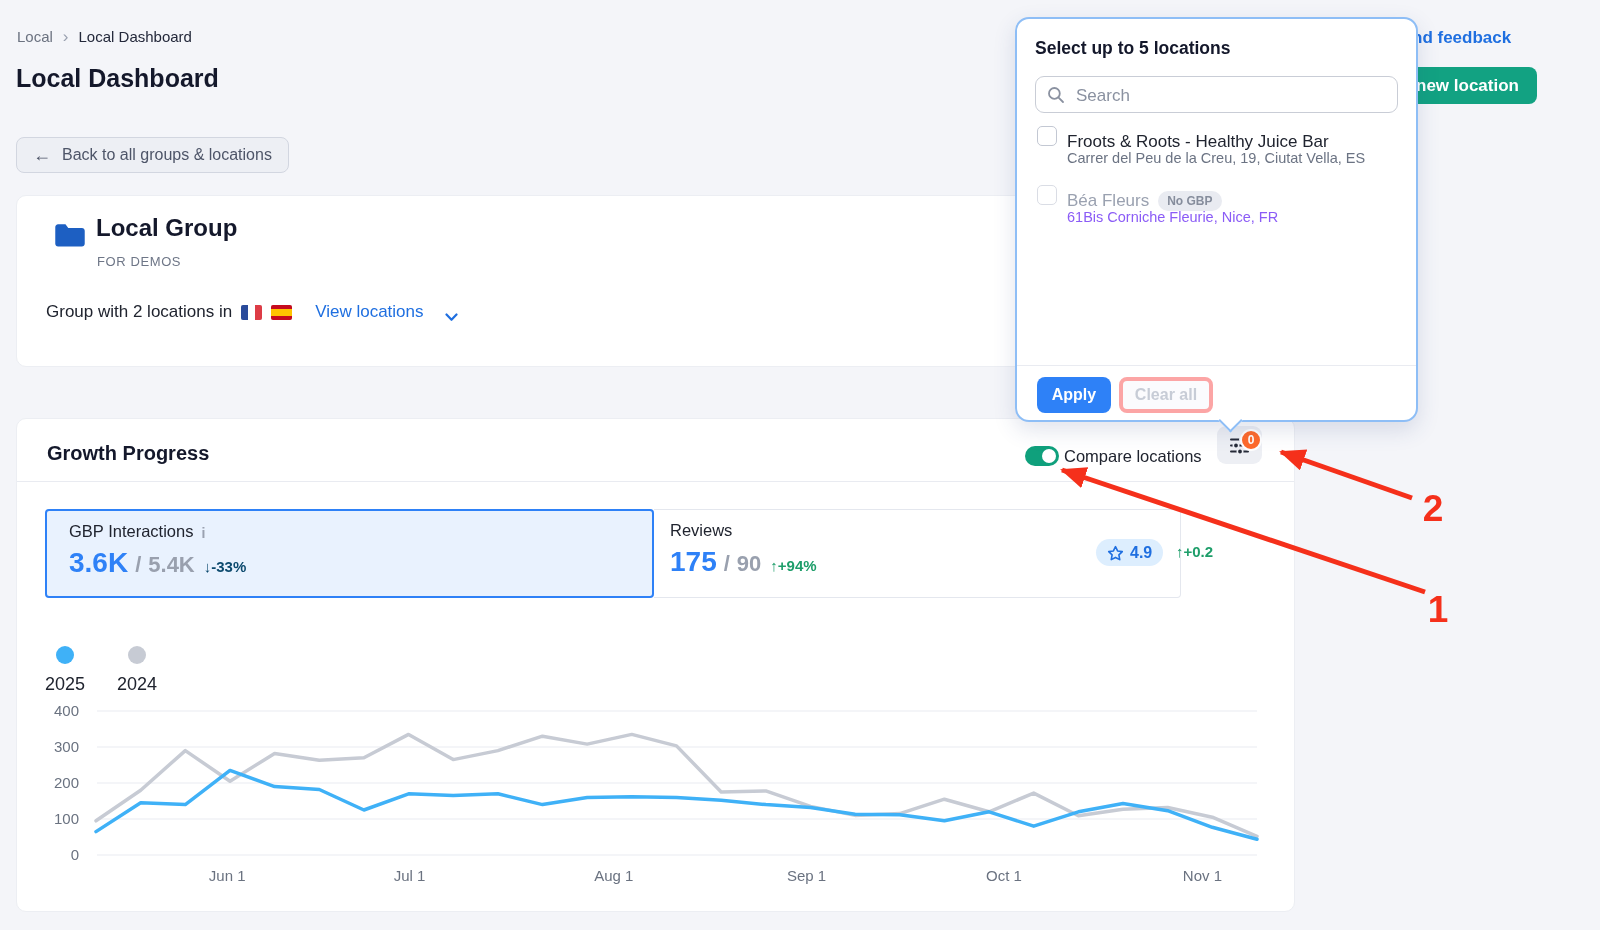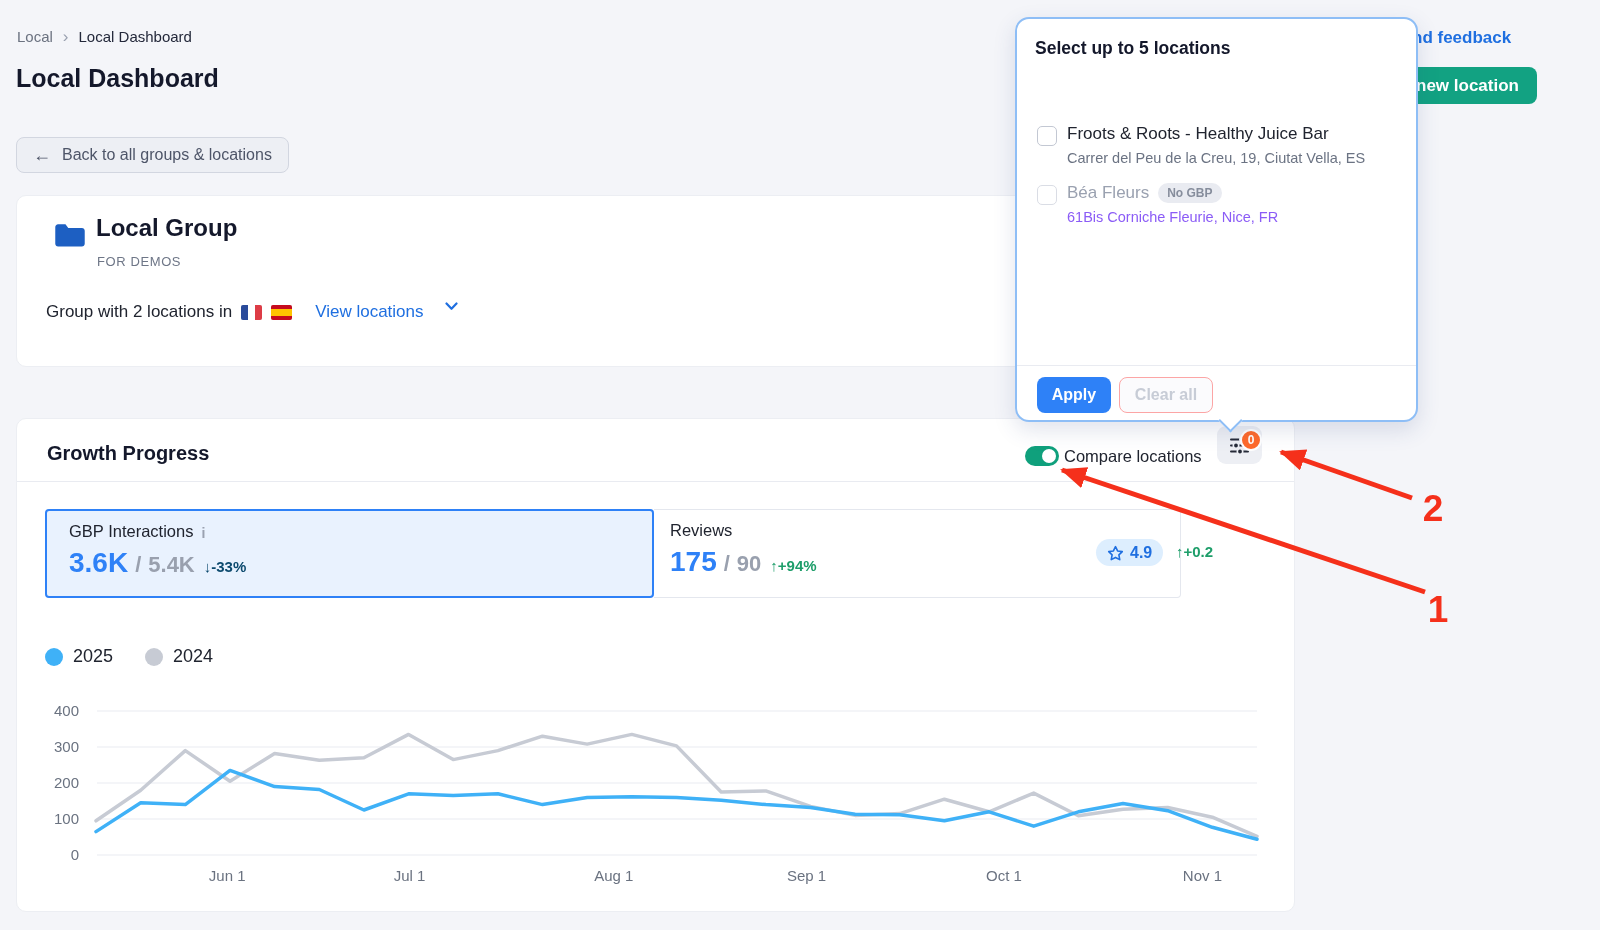--- a/index.html
+++ b/index.html
@@ -23,21 +23,21 @@
   #group-card{left:16px;top:195px;width:1277px;height:170px;background:#fff;border:1px solid #eceef3;border-radius:10px;}
   #folder-icon{left:37px;top:26px;width:32px;height:27px;}
   #group-title{left:79px;top:18px;font-size:24px;font-weight:800;color:#14182b;}
   #group-sub{left:80px;top:58px;font-size:13px;color:#6e7687;letter-spacing:.6px;}
   #group-row{left:29px;top:106px;display:flex;align-items:center;gap:9px;font-size:17px;color:#20242f;}
   .flag{width:21px;height:15px;border-radius:2px;overflow:hidden;display:inline-flex;box-shadow:0 0 0 1px #d8dbe2 inset;}
   .flag-fr{display:inline-flex;}
   .flag-fr i{display:block;width:7px;height:15px;}
   .flag-es{display:inline-block;}
   .flag-es i{display:block;width:21px;}
-  #view-locations{color:#1f6fe0;display:flex;align-items:flex-start;gap:21px;margin-left:14px;cursor:pointer;}
+  #view-locations{color:#1f6fe0;display:flex;align-items:flex-end;gap:21px;margin-left:14px;cursor:pointer;}
 
   
   #growth-card{left:16px;top:418px;width:1277px;height:492px;background:#fff;border:1px solid #eceef3;border-radius:10px;}
   #growth-title{left:30px;top:23px;font-size:20px;font-weight:800;color:#14182b;}
   #compare-toggle{left:1008px;top:27px;width:34px;height:20px;border-radius:10px;cursor:pointer;}
   #compare-toggle .knob{position:absolute;right:3px;top:3px;width:14px;height:14px;border-radius:50%;background:#fff;}
   #compare-label{left:1047px;top:27px;font-size:16.5px;line-height:20px;color:#20242f;}
   #filter-btn{left:1200px;top:7px;width:45px;height:38px;background:#edeff4;border:none;border-radius:9px;cursor:pointer;
       display:flex;align-items:center;justify-content:center;}
   #filter-badge{left:1223px;top:10px;width:22px;height:22px;border-radius:50%;border:2px solid #fff;box-sizing:border-box;
@@ -55,49 +55,49 @@
   .val-prev{font-size:22px;font-weight:800;color:#99a0ae;}
   .val-delta-neg{font-size:15px;font-weight:700;color:#0c4a6e;margin-left:2px;}
   .val-delta-pos{font-size:15px;font-weight:700;color:#1e9e6a;margin-left:2px;}
   #stat-reviews .stat-label{left:16px;}
   #stat-reviews .stat-values{left:16px;}
   #rating-pill{position:absolute;left:442px;top:29px;height:27px;padding:0 11px;background:#ddeefe;border-radius:14px;
       display:flex;align-items:center;gap:6px;font-size:16px;font-weight:700;color:#1f6fe0;}
   #rating-delta{position:absolute;left:522px;top:33px;font-size:15px;font-weight:700;color:#1e9e6a;}
 
   #legend{left:28px;top:227px;display:flex;align-items:center;gap:32px;font-size:18px;color:#20242f;}
-  .legend-item{display:flex;align-items:center;gap:10px;cursor:pointer;}
+  .legend-item{display:flex;align-items:center;gap:10px;cursor:pointer;flex-direction:column;}
   .legend-dot{width:18px;height:18px;border-radius:50%;}
   #chart{left:0;top:0;width:1277px;height:492px;pointer-events:none;}
 
   
   #popup{left:1015px;top:17px;width:403px;height:405px;background:#fff;border:2px solid #8ebef6;border-radius:14px;
       box-shadow:0 8px 22px rgba(45,70,130,.15);z-index:10;box-sizing:border-box;}
   #popup-tail{position:absolute;left:205px;bottom:-9px;width:15px;height:15px;background:#fff;
       border-right:2px solid #8ebef6;border-bottom:2px solid #8ebef6;transform:rotate(45deg);}
   #popup-title{left:18px;top:19px;font-size:17.5px;font-weight:800;color:#14182b;}
   #popup-search{left:18px;top:57px;width:363px;height:37px;box-sizing:border-box;border:1px solid #c9cdd6;border-radius:9px;
       background:#fff;}
   #popup-search input{position:absolute;left:38px;top:1px;width:315px;height:33px;border:none;outline:none;
       font-size:17px;color:#20242f;font-family:"Liberation Sans",sans-serif;background:transparent;}
   #popup-search input::placeholder{color:#8a91a0;}
   #search-icon{position:absolute;left:11px;top:9px;}
   .loc-item{position:absolute;left:0;width:403px;}
   .loc-check{position:absolute;left:20px;top:2px;width:20px;height:20px;border:1.5px solid #c3c8d3;border-radius:5px;
       background:#fff;box-sizing:border-box;cursor:pointer;}
-  .loc-title{position:absolute;left:50px;top:0;font-size:17px;color:#20242f;display:flex;align-items:center;gap:9px;white-space:nowrap;justify-content:flex-end;}
+  .loc-title{position:absolute;left:50px;top:8px;font-size:17px;color:#20242f;display:flex;align-items:center;gap:9px;white-space:nowrap;justify-content:flex-end;}
   .loc-addr{position:absolute;left:50px;top:26px;font-size:14.5px;color:#6b7383;white-space:nowrap;}
   .loc-item.disabled .loc-title{color:#9aa1b0;}
   .loc-item.disabled .loc-addr{color:#8b5cf6;}
   .loc-item.disabled .loc-check{border-color:#dadde5;}
   .no-gbp{background:#e9ebf1;color:#868d9c;font-size:12px;font-weight:700;padding:3px 9px;border-radius:10px;}
   #popup-footer-divider{left:0;top:346px;width:399px;height:1px;background:#e9ebf1;}
   #apply-btn{left:20px;top:358px;width:74px;height:36px;border:none;border-radius:8px;color:#fff;
       font-size:16px;font-weight:700;cursor:pointer;}
-  #clear-btn{left:102px;top:358px;width:94px;height:36px;background:#fbfbfd;border:1px solid #fca5a5;border-radius:8px;
+  #clear-btn{left:102px;top:358px;width:94px;height:36px;background:#fbfbfd;border:4px solid #fca5a5;border-radius:8px;
       color:#c7ccd6;font-size:16px;font-weight:700;}
 
   #arrows{left:0;top:0;width:1600px;height:930px;z-index:20;pointer-events:none;}
   .arrow-label{font-family:"Liberation Sans",sans-serif;font-size:37px;font-weight:800;}
 </style>
 </head>
 <body>
 
 <div class="page">
 
@@ -230,20 +230,27 @@
         <text x="1185.433" y="462" text-anchor="middle" fill="#6a7280" font-size="15" font-family="&quot;Liberation Sans&quot;,sans-serif">Nov 1</text>
         <polyline points="79.0,401.8 123.7,371.2 168.3,331.6 213.0,362.2 257.6,334.5 302.3,341.3 346.9,338.8 391.6,315.4 436.2,340.6 480.9,331.6 525.5,317.2 570.2,325.1 614.8,315.4 659.5,326.9 704.2,373.0 748.8,371.9 793.5,387.4 838.1,396.4 882.8,394.6 927.4,380.2 972.1,392.8 1016.7,374.1 1061.4,396.8 1106.0,390.3 1150.7,388.5 1195.3,398.2 1240.0,417.3" fill="none" stroke="#c7cbd4" stroke-width="3.5" stroke-linejoin="round" stroke-linecap="round"></polyline>
         <polyline points="79.0,412.6 123.7,383.8 168.3,385.6 213.0,351.4 257.6,367.6 302.3,370.5 346.9,391.0 391.6,374.8 436.2,376.6 480.9,374.8 525.5,385.6 570.2,378.4 614.8,377.7 659.5,378.4 704.2,381.3 748.8,385.6 793.5,388.5 838.1,395.3 882.8,395.7 927.4,401.8 972.1,392.8 1016.7,407.2 1061.4,392.8 1106.0,384.5 1150.7,391.7 1195.3,408.3 1240.0,420.2" fill="none" stroke="#3fb1f7" stroke-width="3.5" stroke-linejoin="round" stroke-linecap="round"></polyline>
       </svg>
   </div>
 
   <div class="abs" id="popup">
     <div id="popup-tail"></div>
     <div class="abs" id="popup-title">Select up to 5 locations</div>
 
+    <div class="abs" id="popup-search">
+      <svg id="search-icon" width="18" height="18" viewBox="0 0 18 18">
+        <circle cx="7.4" cy="7.4" r="5.4" fill="none" stroke="#8a91a0" stroke-width="1.8"></circle>
+        <line x1="11.6" y1="11.6" x2="16" y2="16" stroke="#8a91a0" stroke-width="1.8" stroke-linecap="round"></line>
+      </svg>
+      <input type="text" placeholder="Search" style="">
+    </div>
 
     <div class="loc-item" style="top:105px">
       <span class="loc-check"></span>
       <span class="loc-title">
           <span>Froots &amp; Roots - Healthy Juice Bar</span>
         </span>
       <span class="loc-addr">Carrer del Peu de la Creu, 19, Ciutat Vella, ES</span>
     </div>
 
     <div class="loc-item disabled" style="top:164px">

